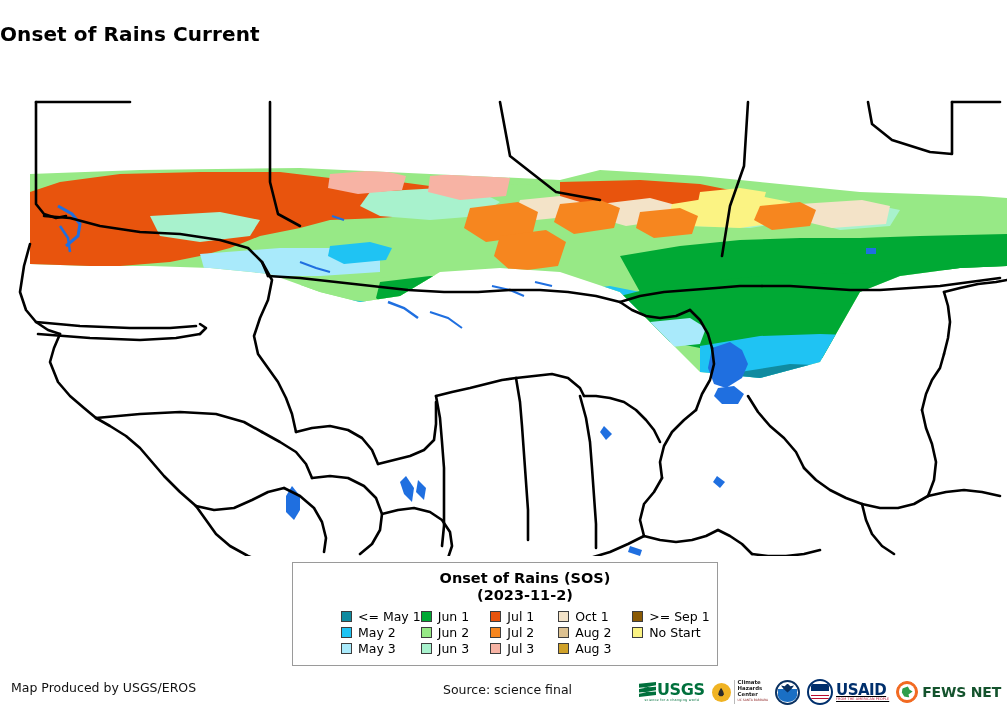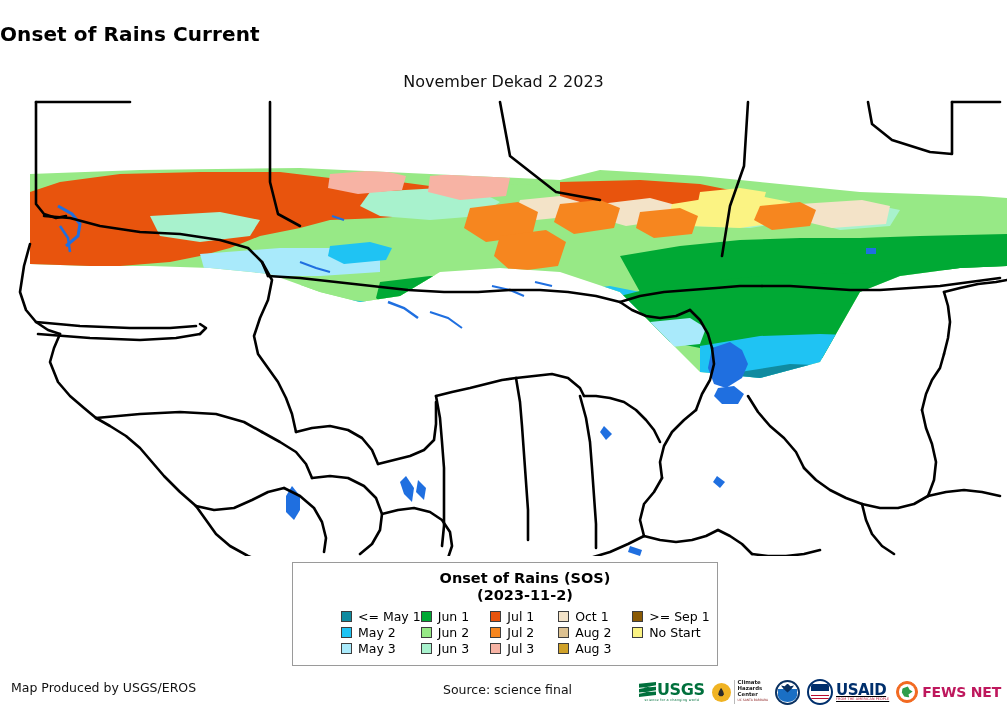--- a/index.html
+++ b/index.html
@@ -129,29 +129,28 @@
   }
   .fews-globe:before{
     content:"";position:absolute;left:2px;top:2px;width:16px;height:16px;border-radius:50%;
     background:#ffffff;
   }
   .fews-globe:after{
     content:"";position:absolute;left:4px;top:4px;width:12px;height:12px;border-radius:50%;
     background:#2e9e4a;
     clip-path:polygon(10% 20%,55% 5%,70% 32%,95% 45%,60% 70%,68% 95%,25% 88%,5% 55%);
   }
-  .fews-txt{font-size:14px;font-weight:bold;color:#be185d;letter-spacing:-.2px;}
+  .fews-txt{font-size:14px;font-weight:bold;color:#14532d;letter-spacing:-.2px;}
 </style>
 </head>
 <body>
 
 <div id="page">
 
   <div class="title">Onset of Rains Current</div>
-  <div class="subtitle">November Dekad 2 2023</div>
 
   <div class="map-wrap">
     <svg class="map-svg" viewBox="0 0 1007 460" preserveAspectRatio="none">
       <defs>
         <clipPath id="sahelClip">
 
           <path d="M30,78 L140,74 L300,72 L430,78 L560,84 L600,74 L700,80 L760,86 L860,96 L980,100 L1007,102
                    L1007,170 L960,172 L900,180 L860,196 L820,266 L760,282 L700,276 L660,236 L620,196 L560,176
                    L500,172 L440,176 L400,200 L360,206 L320,196 L270,178 L210,172 L150,170 L90,170 L30,168 Z"></path>
         </clipPath>

